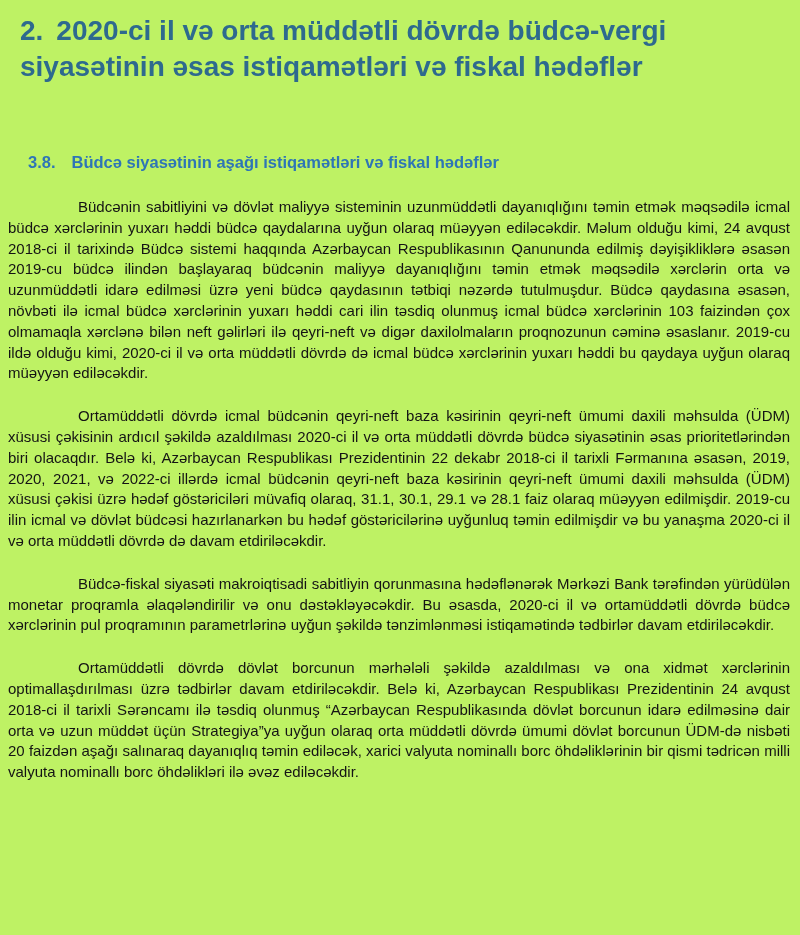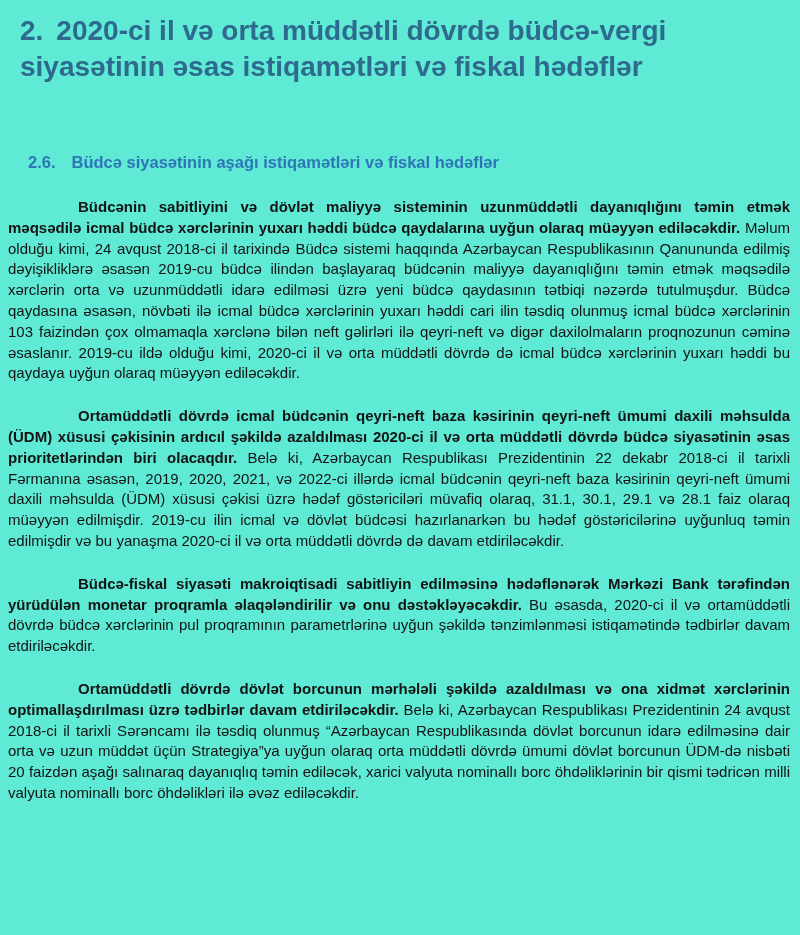--- a/index.html
+++ b/index.html
@@ -12,21 +12,21 @@
     height: 935px;
     overflow: hidden;
     font-family: "Liberation Sans", sans-serif;
     color: #141414;
   }
   .page {
     box-sizing: border-box;
     width: 800px;
     height: 935px;
     padding: 13px 10px 0 8px;
-    background: #5eead4;
+    background: #bef264;
   }
   h1.doc-title {
     margin: 0 0 0 12px;
     max-width: 768px;
     font-size: 28px;
     line-height: 36px;
     font-weight: bold;
     color: #2E6A8E;
     letter-spacing: 0;
   }
@@ -45,32 +45,32 @@
   }
   .body-text p {
     margin: 0 0 22px 0;
     font-size: 15px;
     line-height: 20.8px;
     text-align: justify;
     text-indent: 70px;
     color: #141414;
   }
   .body-text p .lead {
-    font-weight: bold;
+    font-weight: normal;
   }
 </style>
 </head>
 <body>
 
 <div class="page">
 
   <h1 class="doc-title"><span class="num">2.</span><span>2020-ci il və orta müddətli dövrdə büdcə-vergi siyasətinin əsas istiqamətləri və fiskal hədəflər</span></h1>
 
-  <h2 class="section-title"><span class="num">2.6.</span><span>Büdcə siyasətinin aşağı istiqamətləri və fiskal hədəflər</span></h2>
+  <h2 class="section-title"><span class="num">3.8.</span><span>Büdcə siyasətinin aşağı istiqamətləri və fiskal hədəflər</span></h2>
 
   <div class="body-text">
     <p><span class="lead">Büdcənin sabitliyini və dövlət maliyyə sisteminin uzunmüddətli dayanıqlığını təmin etmək məqsədilə icmal büdcə xərclərinin yuxarı həddi büdcə qaydalarına uyğun olaraq müəyyən ediləcəkdir.</span><span> Məlum olduğu kimi, 24 avqust 2018-ci il tarixində Büdcə sistemi haqqında Azərbaycan Respublikasının Qanununda edilmiş dəyişikliklərə əsasən 2019-cu büdcə ilindən başlayaraq büdcənin maliyyə dayanıqlığını təmin etmək məqsədilə xərclərin orta və uzunmüddətli idarə edilməsi üzrə yeni büdcə qaydasının tətbiqi nəzərdə tutulmuşdur. Büdcə qaydasına əsasən, növbəti ilə icmal büdcə xərclərinin yuxarı həddi cari ilin təsdiq olunmuş icmal büdcə xərclərinin 103 faizindən çox olmamaqla xərclənə bilən neft gəlirləri ilə qeyri-neft və digər daxilolmaların proqnozunun cəminə əsaslanır. 2019-cu ildə olduğu kimi, 2020-ci il və orta müddətli dövrdə də icmal büdcə xərclərinin yuxarı həddi bu qaydaya uyğun olaraq müəyyən ediləcəkdir.</span></p>
     <p><span class="lead">Ortamüddətli dövrdə icmal büdcənin qeyri-neft baza kəsirinin qeyri-neft ümumi daxili məhsulda (ÜDM) xüsusi çəkisinin ardıcıl şəkildə azaldılması 2020-ci il və orta müddətli dövrdə büdcə siyasətinin əsas prioritetlərindən biri olacaqdır.</span><span> Belə ki, Azərbaycan Respublikası Prezidentinin 22 dekabr 2018-ci il tarixli Fərmanına əsasən, 2019, 2020, 2021, və 2022-ci illərdə icmal büdcənin qeyri-neft baza kəsirinin qeyri-neft ümumi daxili məhsulda (ÜDM) xüsusi çəkisi üzrə hədəf göstəriciləri müvafiq olaraq, 31.1, 30.1, 29.1 və 28.1 faiz olaraq müəyyən edilmişdir. 2019-cu ilin icmal və dövlət büdcəsi hazırlanarkən bu hədəf göstəricilərinə uyğunluq təmin edilmişdir və bu yanaşma 2020-ci il və orta müddətli dövrdə də davam etdiriləcəkdir.</span></p>
-    <p><span class="lead">Büdcə-fiskal siyasəti makroiqtisadi sabitliyin edilməsinə hədəflənərək Mərkəzi Bank tərəfindən yürüdülən monetar proqramla əlaqələndirilir və onu dəstəkləyəcəkdir.</span><span> Bu əsasda, 2020-ci il və ortamüddətli dövrdə büdcə xərclərinin pul proqramının parametrlərinə uyğun şəkildə tənzimlənməsi istiqamətində tədbirlər davam etdiriləcəkdir.</span></p>
+    <p><span class="lead">Büdcə-fiskal siyasəti makroiqtisadi sabitliyin qorunmasına hədəflənərək Mərkəzi Bank tərəfindən yürüdülən monetar proqramla əlaqələndirilir və onu dəstəkləyəcəkdir.</span><span> Bu əsasda, 2020-ci il və ortamüddətli dövrdə büdcə xərclərinin pul proqramının parametrlərinə uyğun şəkildə tənzimlənməsi istiqamətində tədbirlər davam etdiriləcəkdir.</span></p>
     <p><span class="lead">Ortamüddətli dövrdə dövlət borcunun mərhələli şəkildə azaldılması və ona xidmət xərclərinin optimallaşdırılması üzrə tədbirlər davam etdiriləcəkdir.</span><span> Belə ki, Azərbaycan Respublikası Prezidentinin 24 avqust 2018-ci il tarixli Sərəncamı ilə təsdiq olunmuş “Azərbaycan Respublikasında dövlət borcunun idarə edilməsinə dair orta və uzun müddət üçün Strategiya”ya uyğun olaraq orta müddətli dövrdə ümumi dövlət borcunun ÜDM-də nisbəti 20 faizdən aşağı salınaraq dayanıqlıq təmin ediləcək, xarici valyuta nominallı borc öhdəliklərinin bir qismi tədricən milli valyuta nominallı borc öhdəlikləri ilə əvəz ediləcəkdir.</span></p>
   </div>
 
 </div>
 
 </body></html>

